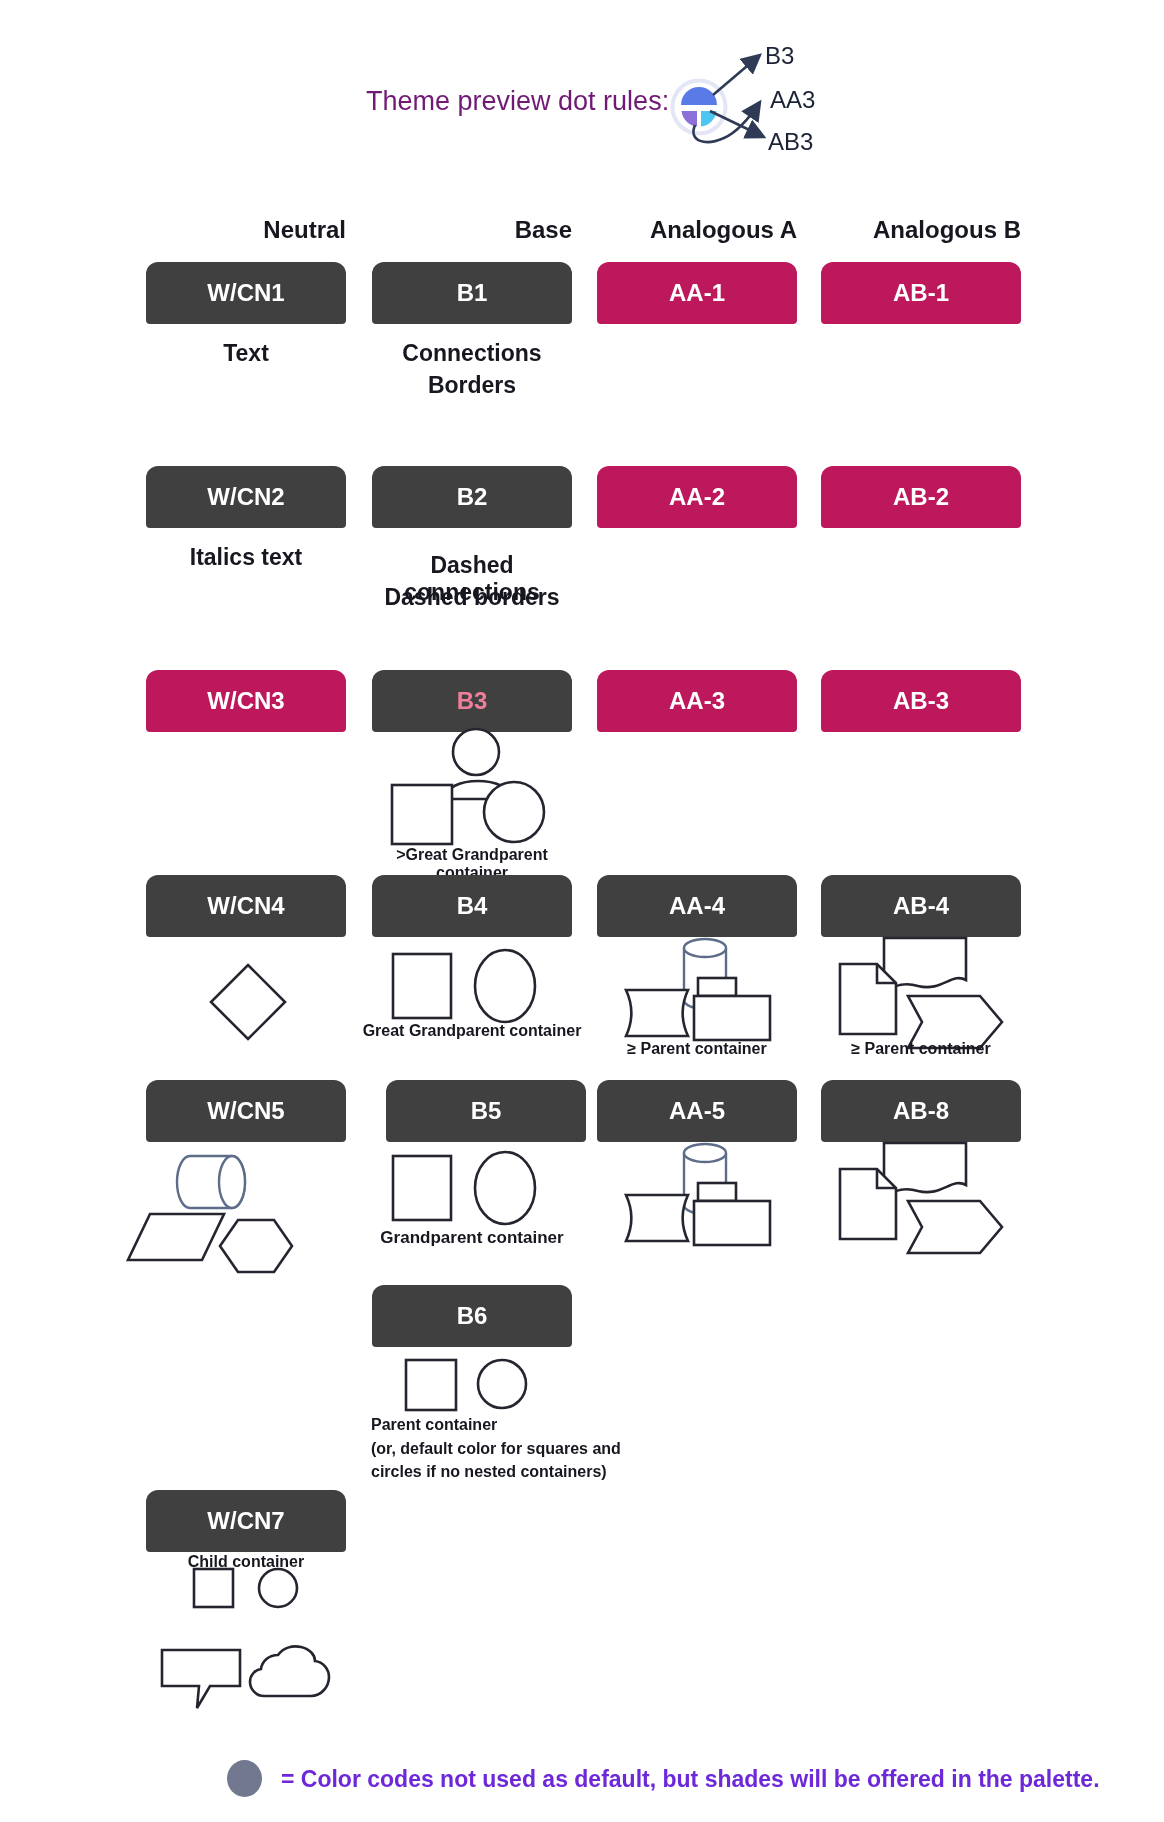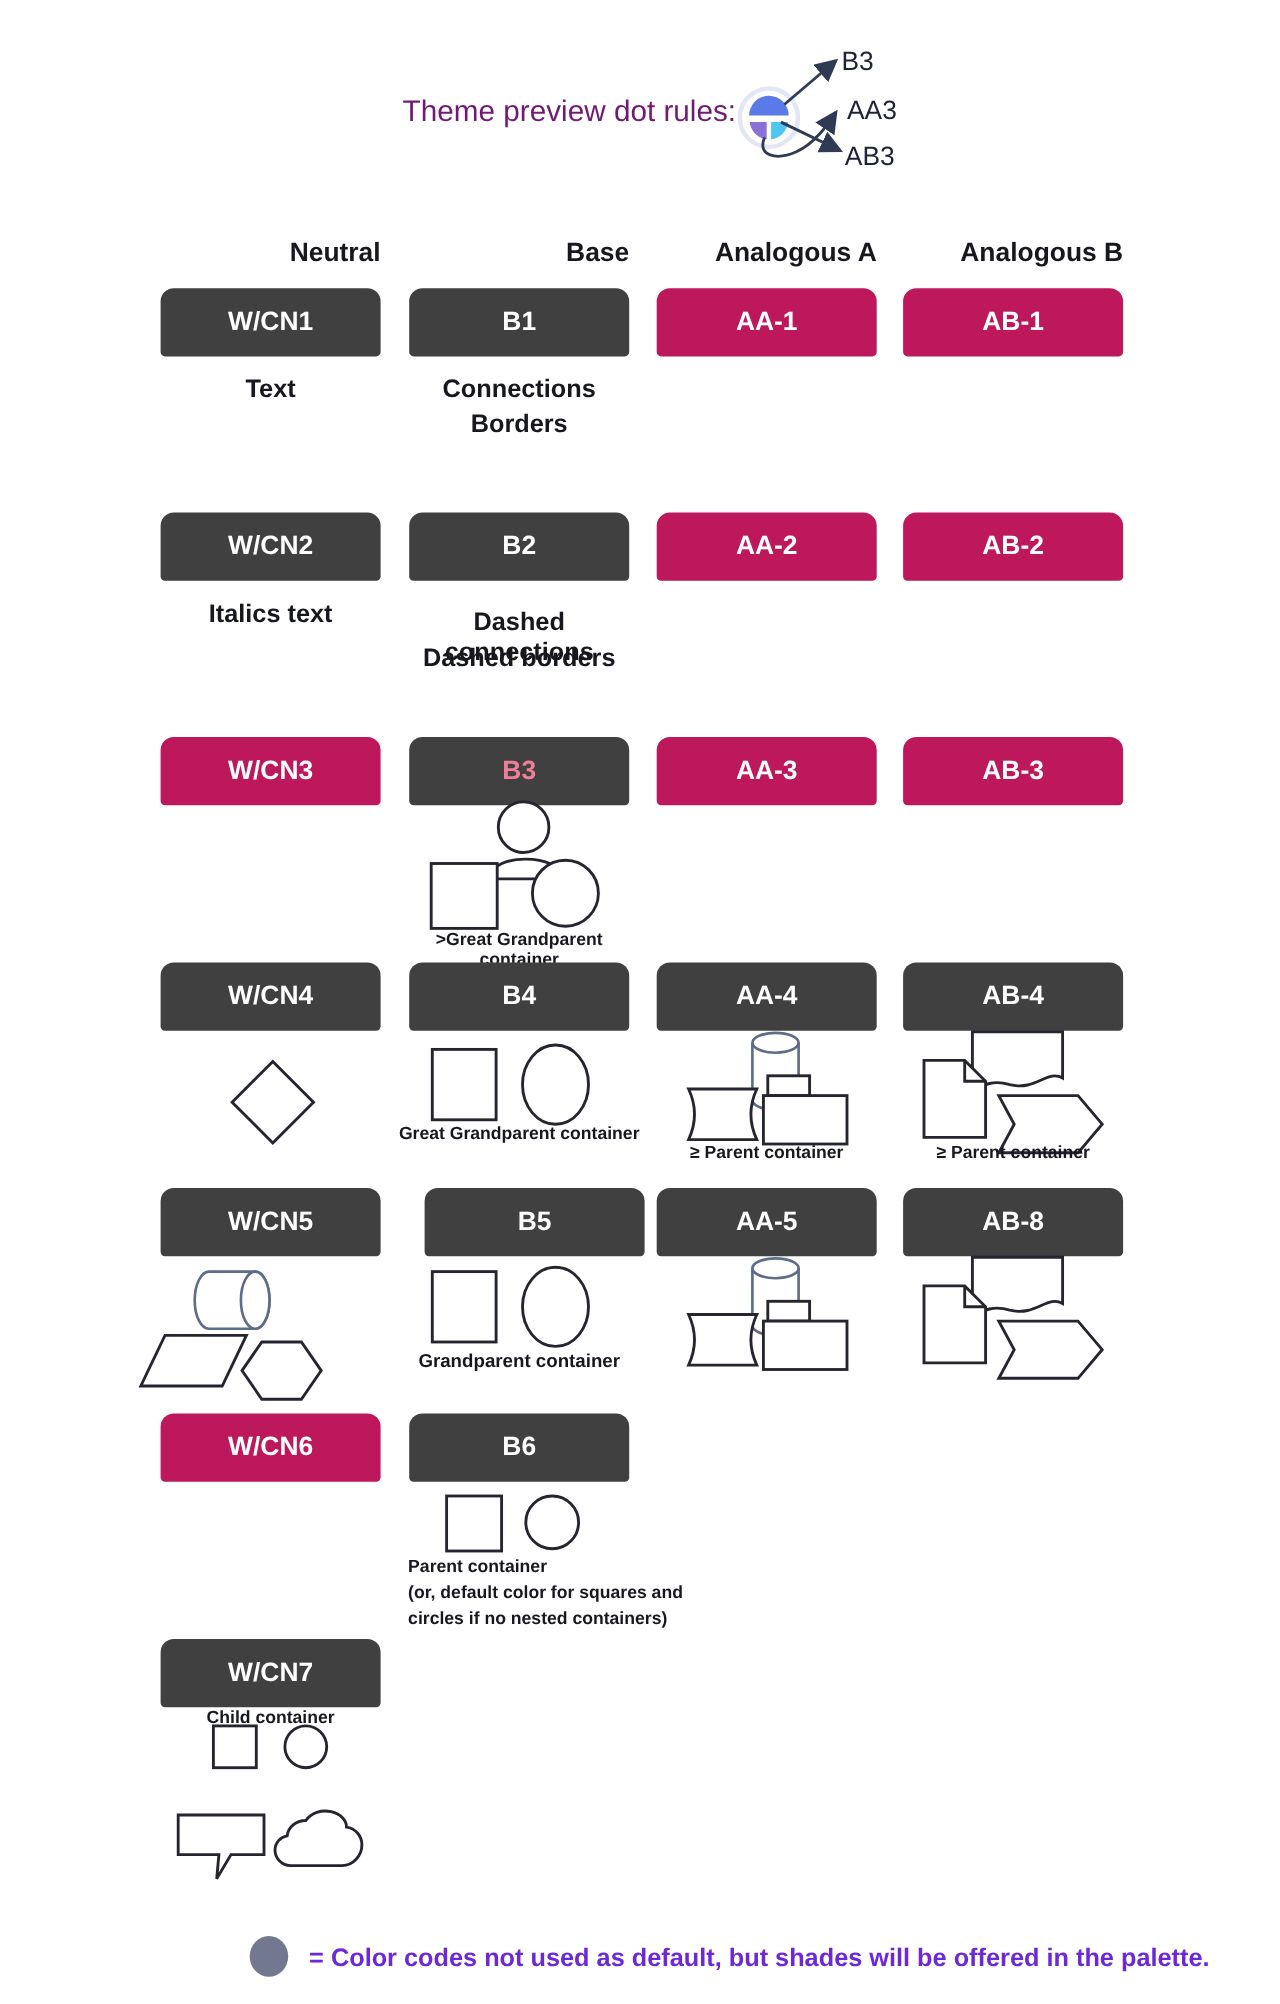--- a/index.html
+++ b/index.html
@@ -141,21 +141,20 @@
     <rect class="shape" x="82" y="64" width="76" height="44"></rect>
   </svg>
 
   <svg style="left:832px;top:1135px;" width="185" height="112" viewBox="0 0 185 112">
     <path class="shape" d="M52,8 H134 V50 C120,42 110,62 86,56 C72,52 62,55 52,63 Z"></path>
     <path class="shape" d="M8,34 H45 L64,53 V104 H8 Z"></path>
     <path fill="none" stroke="#24252e" stroke-width="2.6" d="M45,34 V53 H64"></path>
     <polygon class="shape" points="76,66 148,66 170,92 148,118 76,118 90,92"></polygon>
   </svg>
 
-  <div class="pill gray" style="left:146px;top:1285px;">W/CN6</div>
   <div class="pill dark" style="left:372px;top:1285px;">B6</div>
 
   <svg style="left:398px;top:1356px;" width="160" height="60" viewBox="0 0 160 60">
     <rect class="shape" x="8" y="4" width="50" height="50"></rect>
     <circle class="shape" cx="104" cy="28" r="24"></circle>
   </svg>
   <div class="ann-left" style="left:371px;top:1416px;">Parent container</div>
   <div class="ann-left" style="left:371px;top:1440px;">(or, default color for squares and</div>
   <div class="ann-left" style="left:371px;top:1463px;">circles if no nested containers)</div>
 

